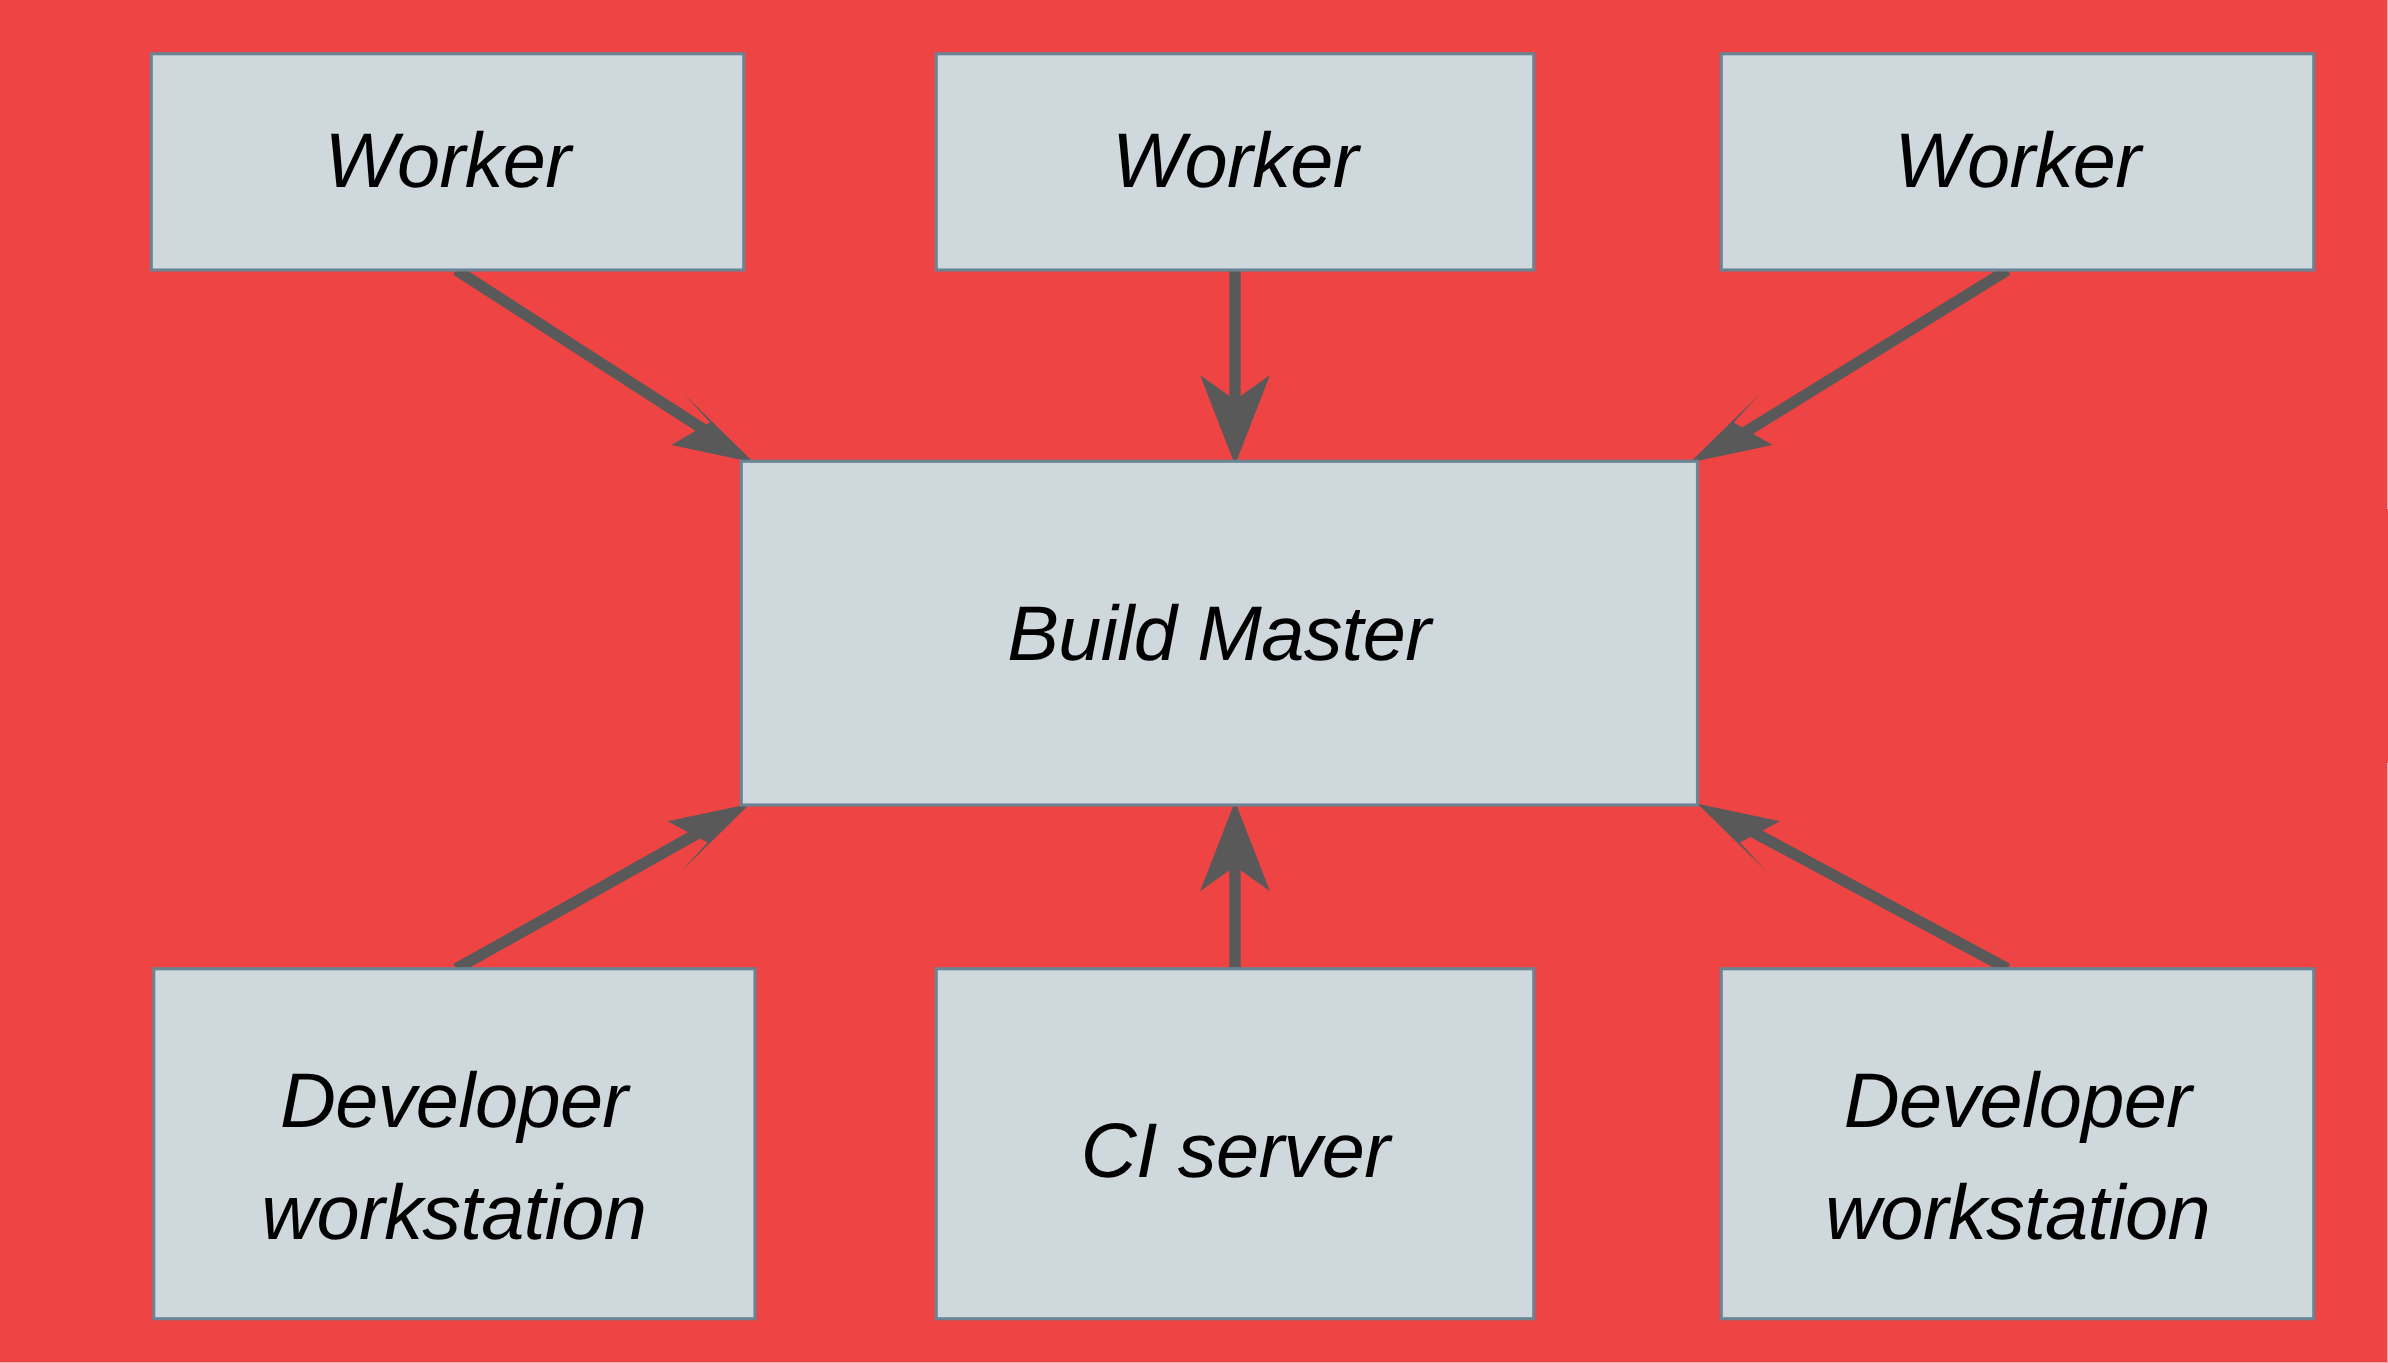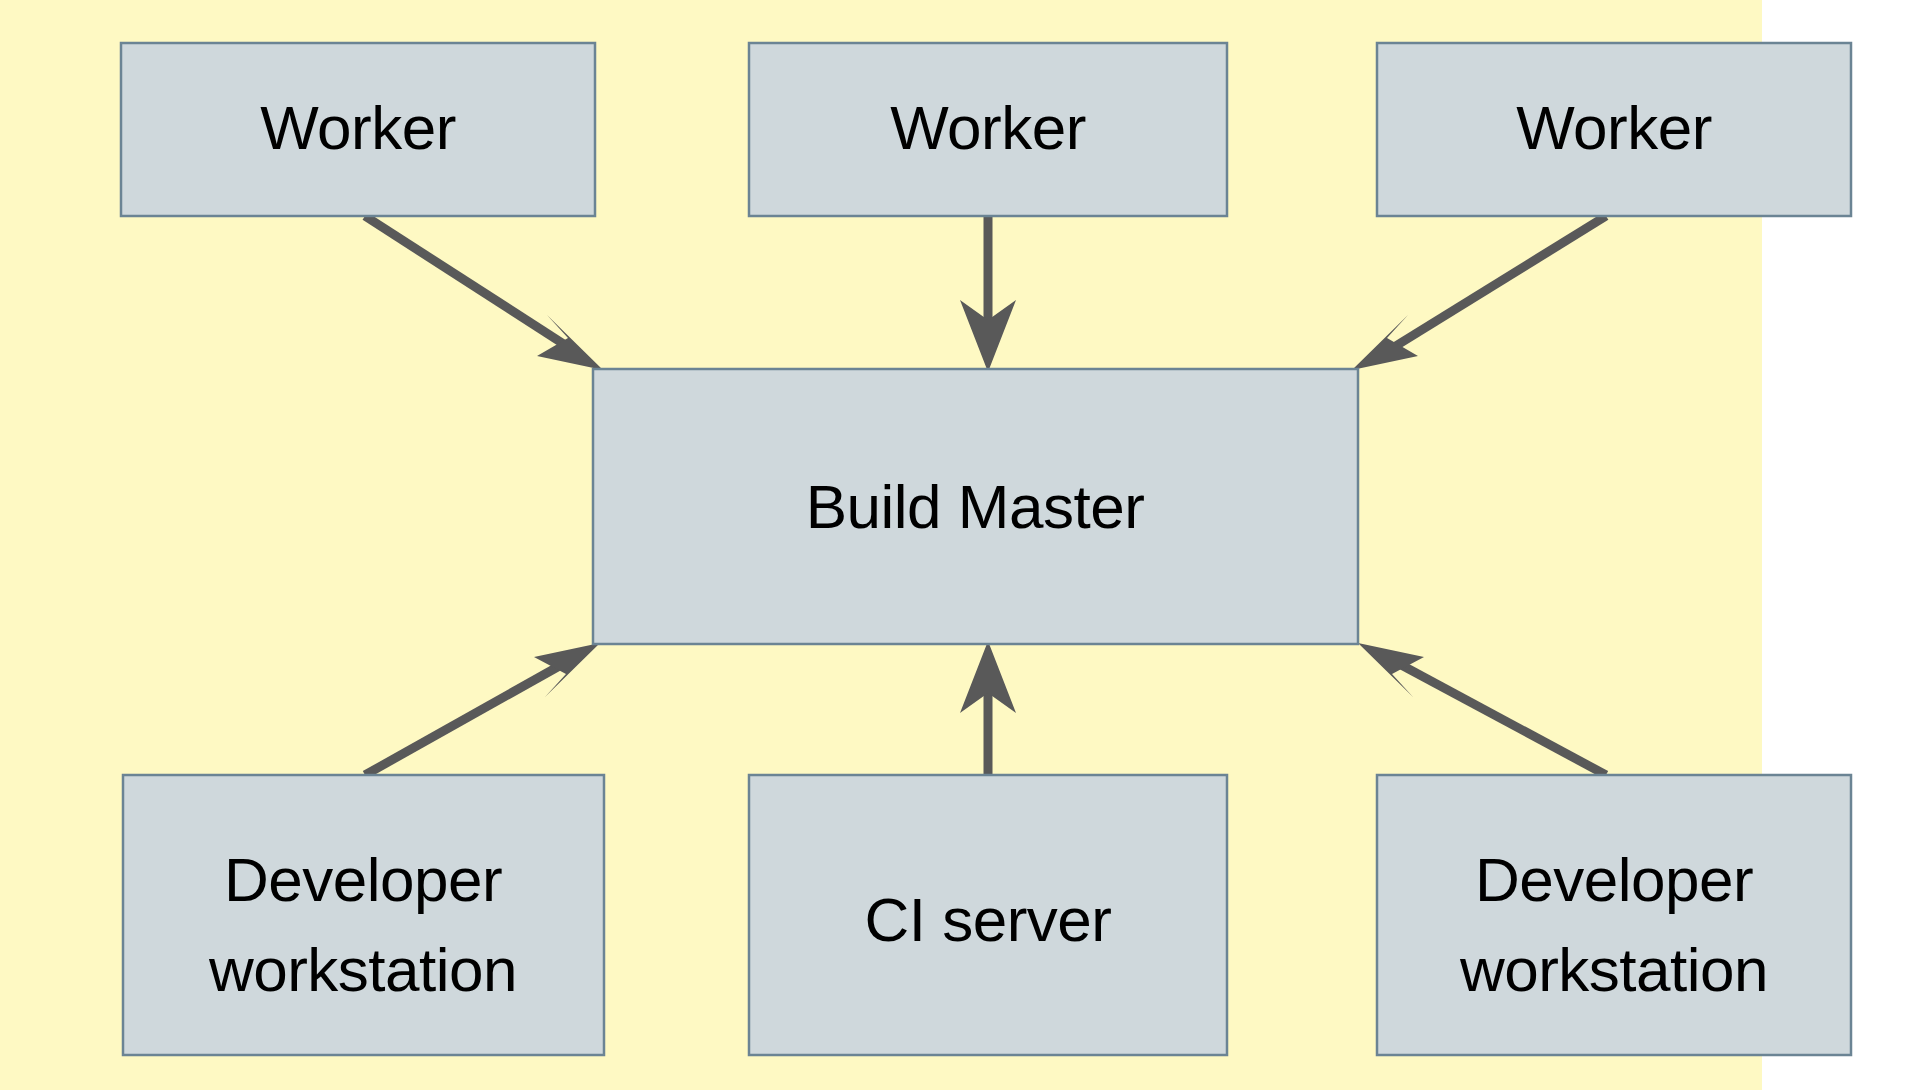--- a/index.html
+++ b/index.html
@@ -8,23 +8,24 @@
     background: #ffffff;
   }
   body {
     width: 1910px;
     height: 1090px;
     font-family: "Liberation Sans", sans-serif;
     overflow: hidden;
   }
   #diagram-root {
     position: relative;
-    width: 1762px;
+    width: 1910px;
     height: 1090px;
-    background: #fef9c3;
+    background: #ef4444;
+    font-style: italic;
   }
   svg.diagram-canvas {
     display: block;
     width: 1910px;
     height: 1090px;
   }
   .node-rect {
     fill: #cfd8dc;
     stroke: #6b8494;
     stroke-width: 2.5;

